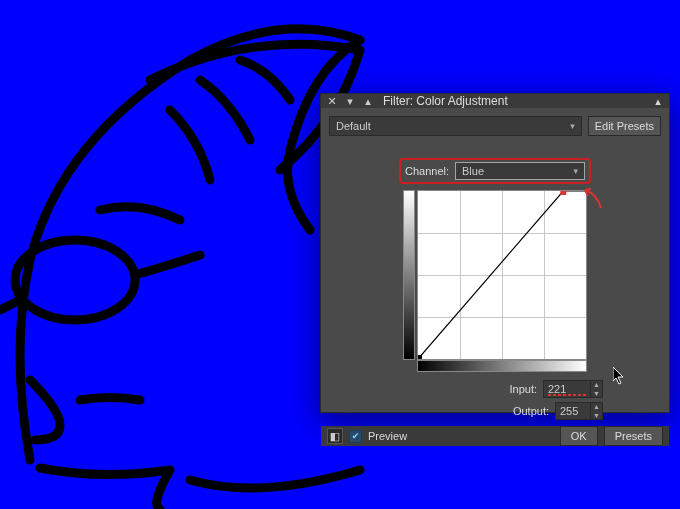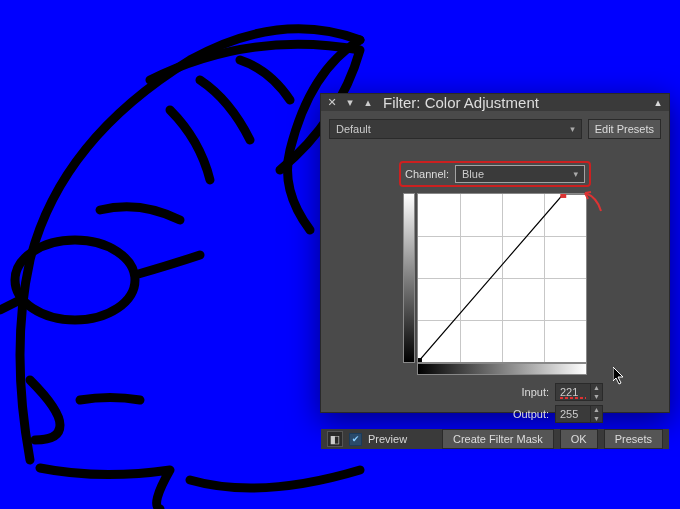--- a/index.html
+++ b/index.html
@@ -23,21 +23,21 @@
   }
   .titlebar {
     height: 20px; background: #3a3a3a;
     display: flex; align-items: center; padding: 0 4px;
     gap: 4px;
   }
   .titlebar .tbtn {
     width: 14px; height: 14px; display:flex; align-items:center; justify-content:center;
     color:#ccc; cursor:pointer;
   }
-  .titlebar .title { margin-left: 4px; flex: 1; color:#ddd; font-size:15px; }
+  .titlebar .title { margin-left: 4px; flex: 1; color:#ddd; font-size:12px; }
   .titlebar .shade { width:14px; height:14px; display:flex; align-items:center; justify-content:center; }
 
   .row1 { display:flex; gap:6px; padding:8px; }
   .preset-select {
     flex:1; background:#3a3a3a; border:1px solid #2a2a2a; color:#ccc;
     height:20px; display:flex; align-items:center; padding:0 6px; justify-content:space-between;
     cursor:pointer;
   }
   .edit-presets {
     background:#555; border:1px solid #2a2a2a; color:#ddd; height:20px;
@@ -94,21 +94,21 @@
   .spinbox {
     display:flex; align-items:center; height:18px;
     background:#3a3a3a; border:1px solid #2a2a2a;
   }
   .spinbox .val { width:34px; text-align:left; color:#ccc; padding:0 4px; }
   .spinbox .spins { display:flex; flex-direction:column; }
   .spinbox .spins span {
     width:12px; height:9px; display:flex; align-items:center; justify-content:center;
     color:#aaa; font-size:7px; line-height:7px; border-left:1px solid #2a2a2a; cursor:pointer;
   }
-  .input-underline { position:relative; }
+  .input-underline { position:relative;gap:12px; }
   .input-underline::after {
     content:""; position:absolute; left:4px; right:16px; bottom:1px; height:2px;
     background: repeating-linear-gradient(90deg,#d33,#d33 3px,transparent 3px,transparent 5px);
   }
 
   .footer {
     height:28px; background:#3a3a3a; display:flex; align-items:center; padding:0 6px; gap:6px;
   }
   .footer .left { display:flex; align-items:center; gap:6px; flex:1; }
   .icon-tiny {
@@ -230,23 +230,20 @@
     </div>
   </div>
 
   <div class="footer">
     <div class="left">
       <div class="icon-tiny">◧</div>
       <div class="cbx checked"></div>
       <span>Preview</span>
     </div>
     <div class="btn">
-      <span>Create Filter Mask</span>
-    </div>
-    <div class="btn">
       <span>OK</span>
     </div>
     <div class="btn">
       <span>Presets</span>
     </div>
   </div>
 </div>
 
 <svg class="cursor-ptr" width="14" height="20">
   <path d="M0 0 L0 14 L3 11 L6 17 L8 16 L5 10 L10 10 Z" fill="#000" stroke="#fff" stroke-width="1"></path>

